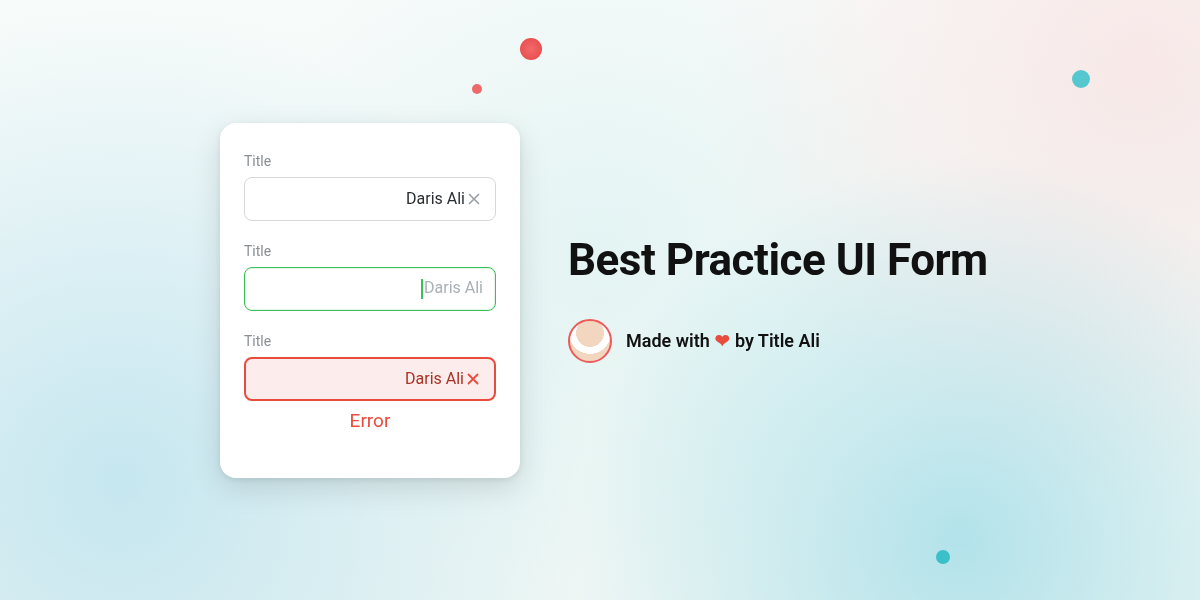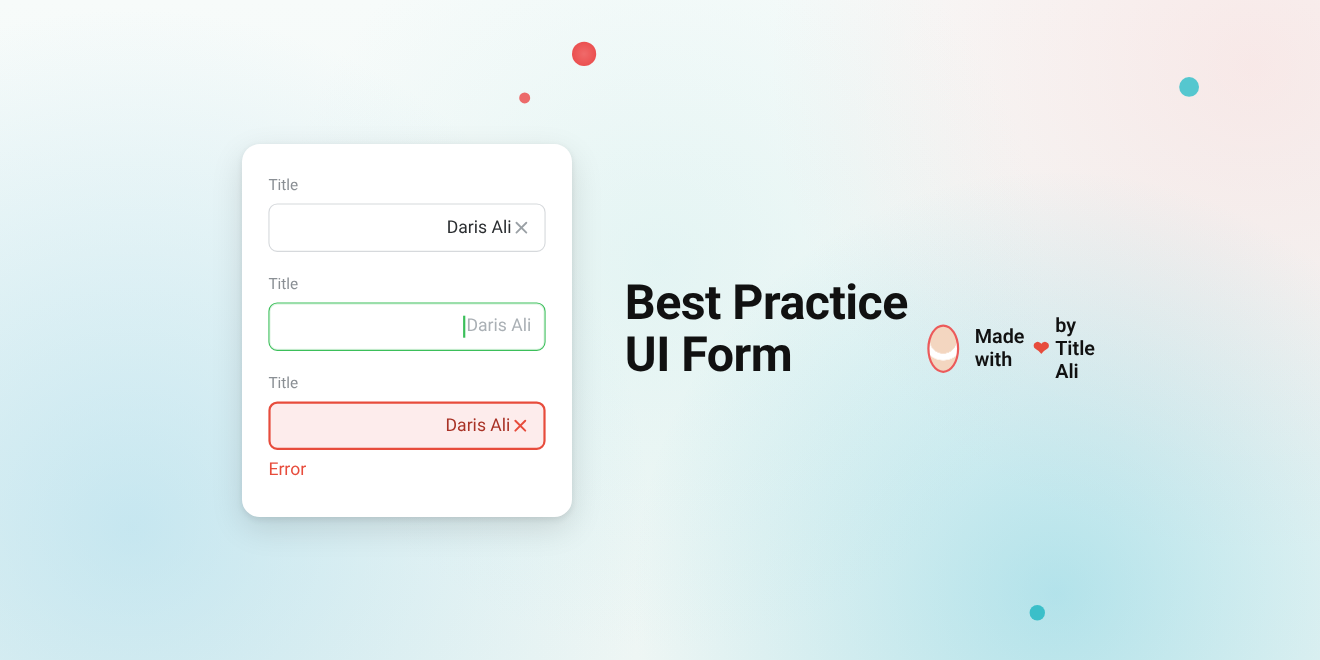--- a/index.html
+++ b/index.html
@@ -31,21 +31,21 @@
     display:flex; gap:48px;
     align-items:center;
     padding-left:220px;
   }
 
   .card {
     width:300px;
     background:#fff;
     border-radius:16px;
     box-shadow: 0 10px 30px rgba(0,0,0,0.12), 0 2px 6px rgba(0,0,0,0.08);
-    padding:30px 24px 34px;
+    padding:30px 24px 46px;
     display:flex; flex-direction:column; gap:22px;
   }
   .field { display:flex; flex-direction:column; gap:8px; }
   .label { font-size:14px; color:#8a8f94; }
   .input-wrap {
     display:flex; align-items:center; justify-content:flex-end;
     border:1px solid #d6d9dc;
     border-radius:8px;
     padding:10px 12px;
     height:44px;
@@ -68,30 +68,31 @@
     vertical-align:middle;
     animation: blink 1s step-end infinite;
   }
   @keyframes blink { 50% { opacity:0; } }
   .input-wrap.error {
     border-color:#e74c3c;
     border-width:2px;
     background:#fdecec;
   }
   .input-wrap.error .text-default { color:#a93226; }
-  .error-text { color:#e74c3c; font-size:16px; }
+  .error-text { color:#e74c3c; font-size:19px;text-align:center; }
 
   .x-icon { width:18px; height:18px; display:flex; align-items:center; justify-content:center; }
   .x-icon svg { width:18px; height:18px; }
   .x-grey svg { stroke:#9aa0a5; }
   .x-red svg { stroke:#e74c3c; }
 
   .copy {
     max-width:440px;
     display:flex;
+    flex-direction:column;
   }
   .headline {
     font-size:44px;
     font-weight:700;
     color:#111;
     line-height:1.08;
     letter-spacing:-0.5px;
   }
   .sub {
     font-size:20px;

